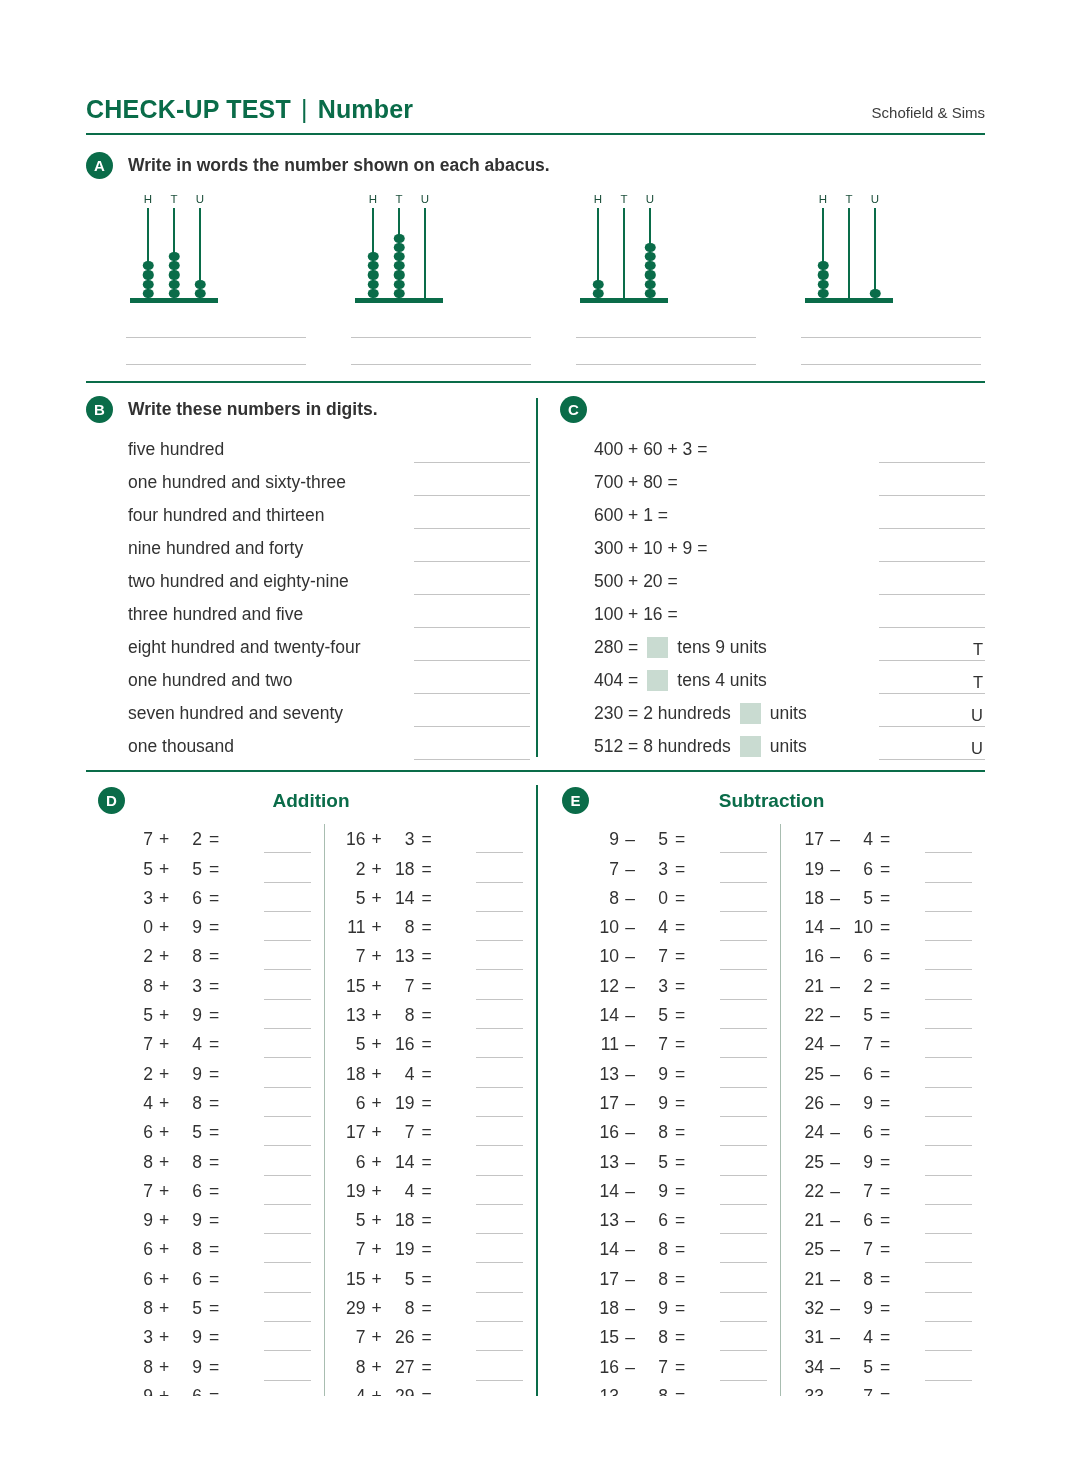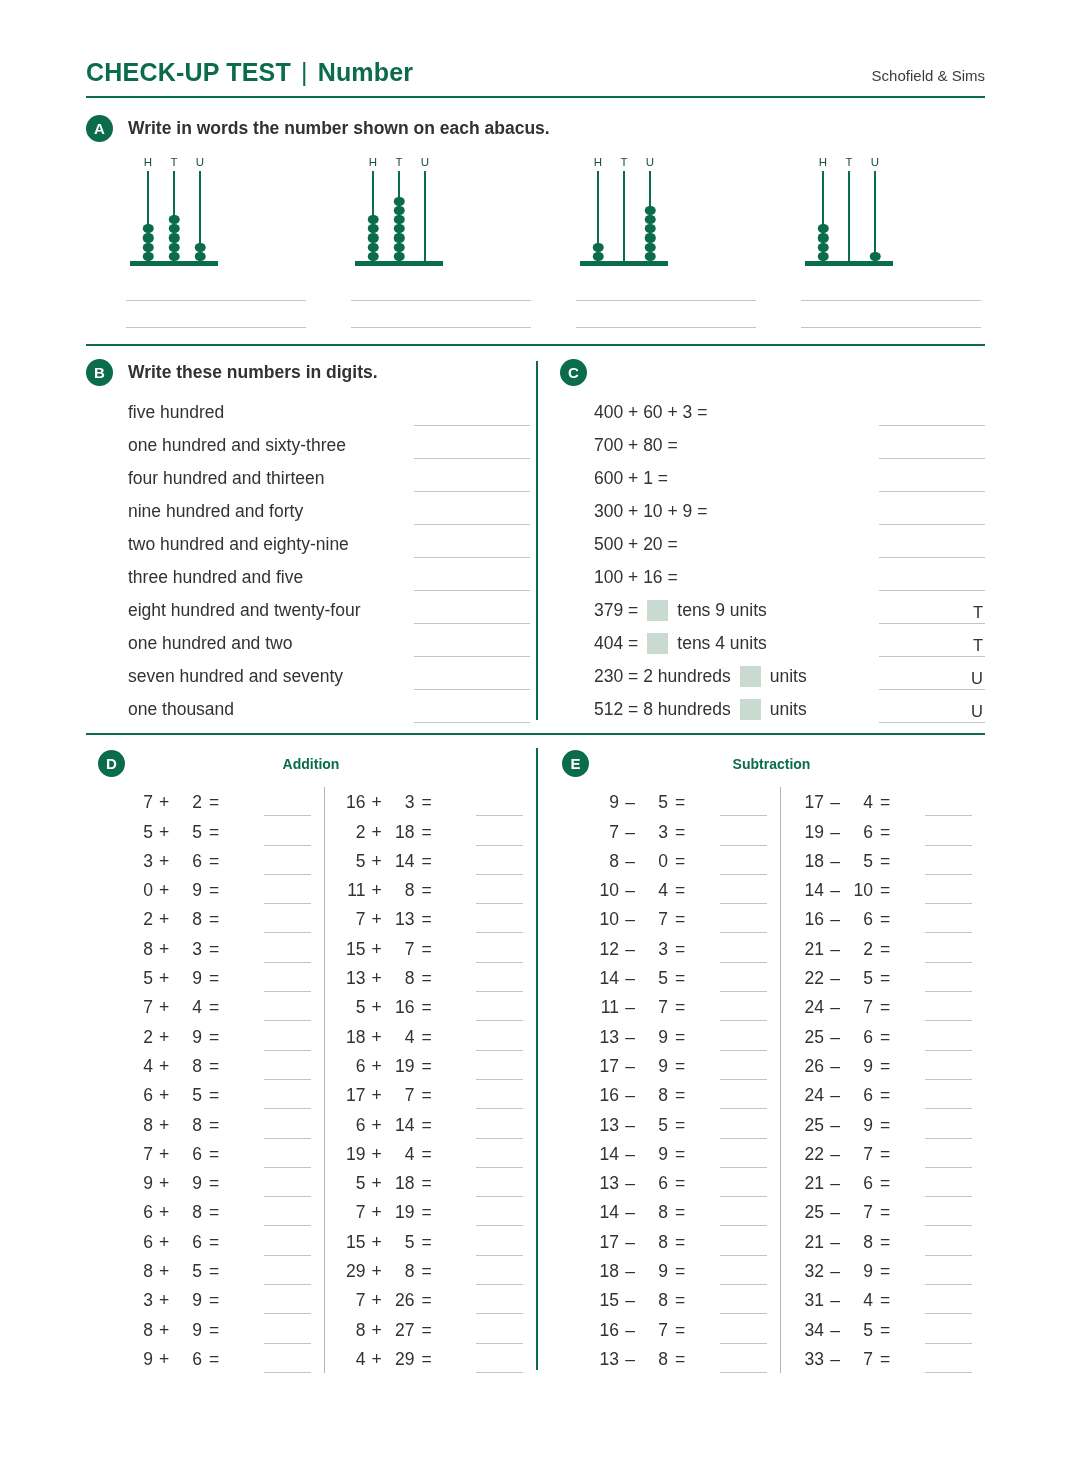--- a/index.html
+++ b/index.html
@@ -2,21 +2,21 @@
 <html style="--green: #0a6c49; --boxgreen: #c9dbd1; --gray: #c4c4c4;"><head>
 <meta charset="utf-8">
 <style>
   * { box-sizing: border-box; }
   html, body { margin: 0; padding: 0; }
   body {
     width: 1071px; height: 1482px; background: #ffffff;
     font-family: "Liberation Sans", sans-serif;
     color: #323232;
   }
-  .page { width: 1071px; height: 1396px; padding: 58px 86px 20px; position: relative; overflow: hidden; }
+  .page { width: 1071px; height: 1396px; padding: 95px 86px 20px; position: relative; overflow: hidden; }
 
   .header { display: flex; justify-content: space-between; align-items: flex-end; }
   .title { font-size: 25px; font-weight: bold; color: var(--green, #0a6c49); letter-spacing: 0.2px; }
   .title .sep { font-weight: normal; margin: 0 10px; }
   .publisher { font-size: 15px; color: #3c3c3c; padding-bottom: 3px; }
 
   .rule { height: 2px; background: var(--green, #0a6c49); margin-top: 9px; }
   .rule-ab { margin-top: 16px; }
   .rule-cd { margin-top: 10px; }
 
@@ -64,21 +64,21 @@
   }
   .c-letter { font-size: 16.5px; padding: 0 2px 1px 0; }
 
   
   .de { display: flex; margin-top: 10px; }
   .de-left { width: 450px; }
   .de-right { flex: 1; padding-left: 20px; }
   .de-head { position: relative; height: 30px; margin-top: 4px; }
   .de-head .badge { position: absolute; left: 12px; top: 1px; }
   .de-right .de-head .badge { left: 4px; }
-  .de-title { text-align: center; line-height: 30px; font-size: 14px; font-weight: bold; color: var(--green, #0a6c49); }
+  .de-title { text-align: center; line-height: 30px; font-size: 19px; font-weight: bold; color: var(--green, #0a6c49); }
   .prob-cols { display: flex; margin-top: 8px; }
   .pcol { flex: 1; display: flex; flex-direction: column; }
   .pcol-div { width: 1px; background: #a8bdb0; }
   .prob { display: flex; align-items: flex-end; height: 29.3px; font-size: 17.5px; }
   .pa, .pop, .pb, .peq { padding-bottom: 3px; }
   .pa { width: 27px; text-align: right; }
   .pop { width: 22px; text-align: center; }
   .pb { width: 27px; text-align: right; }
   .peq { width: 24px; text-align: center; }
   .pline { margin-left: auto; width: 47px; height: 23px; border-bottom: 1px solid var(--gray, #c4c4c4); margin-right: 13px; }
@@ -360,21 +360,21 @@
             <span class="c-line"></span>
           </div>
           <div class="c-row">
             <span class="c-expr">
               <span>100 + 16 =</span>
             </span>
             <span class="c-line"></span>
           </div>
           <div class="c-row">
             <span class="c-expr">
-              <span>379 =</span>
+              <span>280 =</span>
               <span class="c-box"></span>
               <span>tens 9 units</span>
             </span>
             <span class="c-line">
               <span class="c-letter">T</span>
             </span>
           </div>
           <div class="c-row">
             <span class="c-expr">
               <span>404 =</span>

